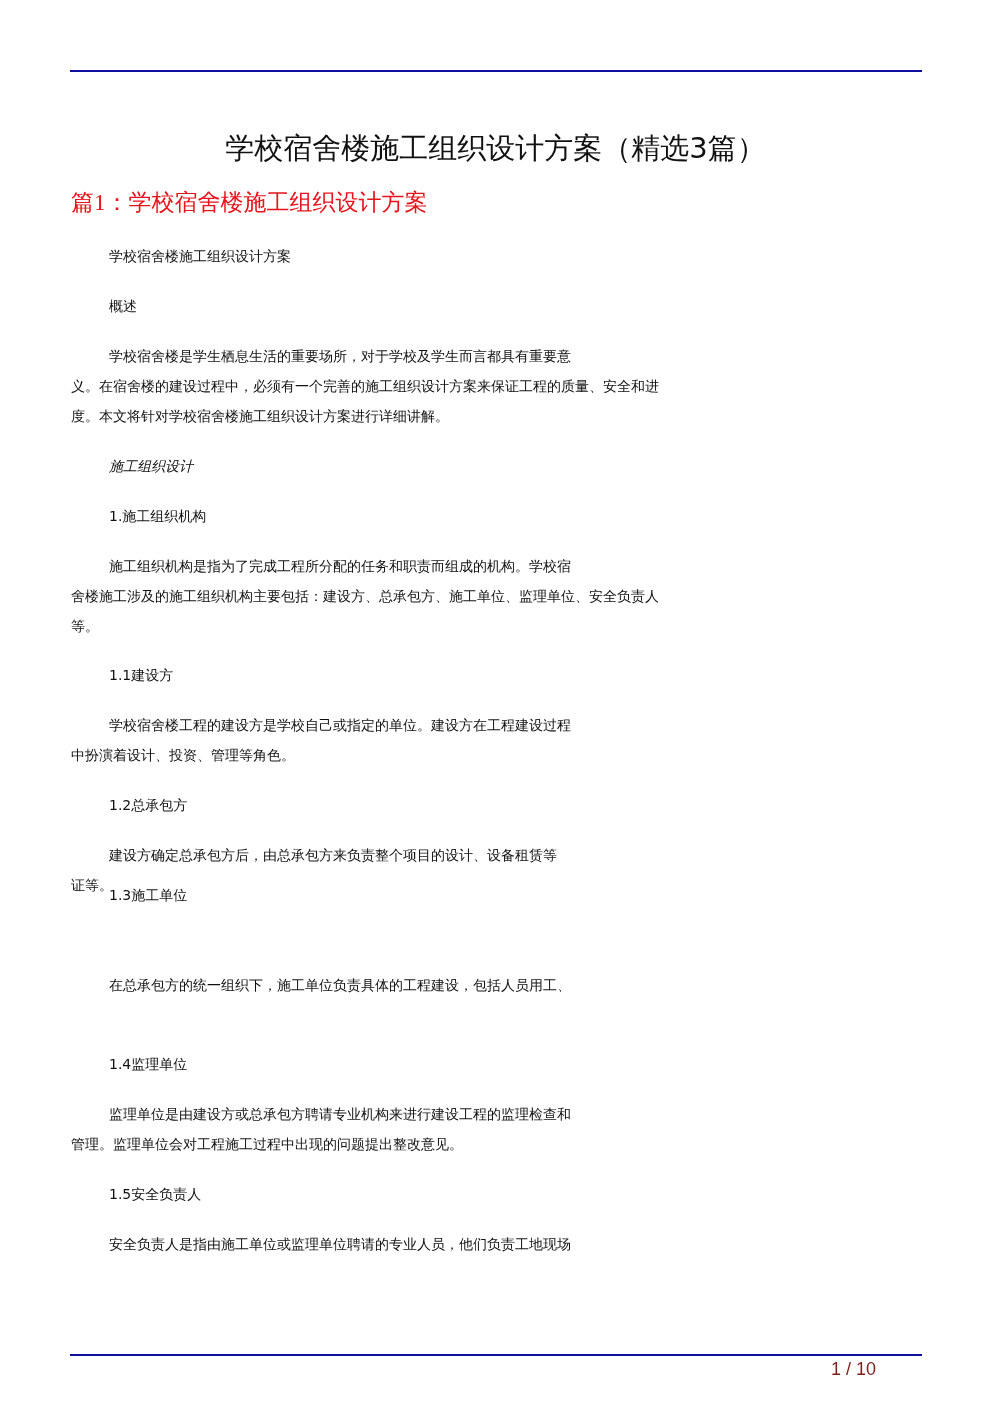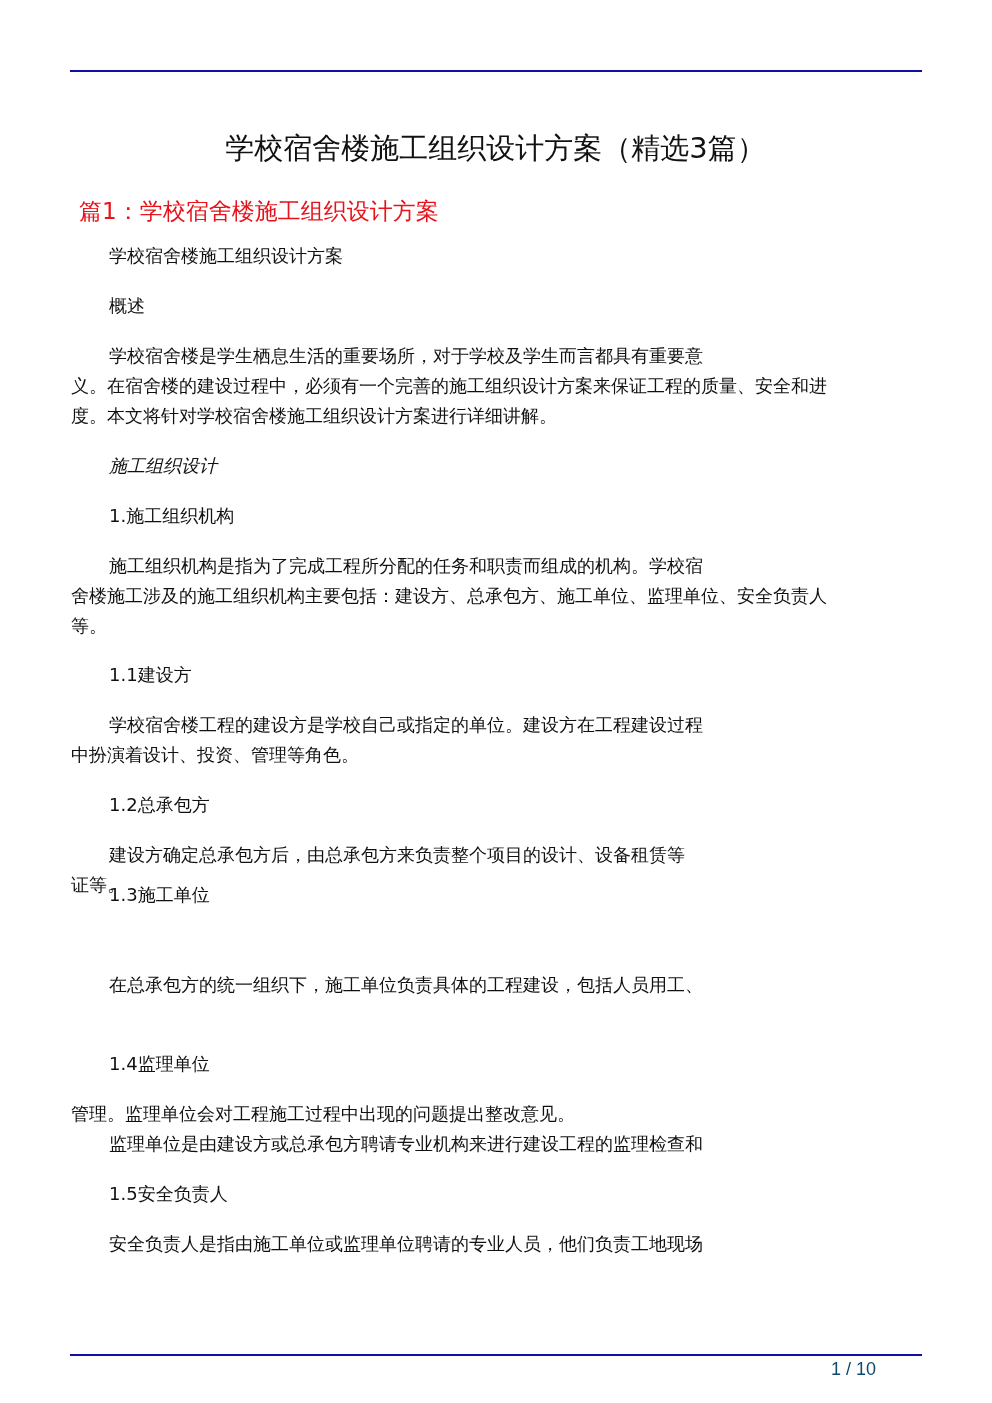--- a/index.html
+++ b/index.html
@@ -40,50 +40,50 @@
     top: 186px;
     left: 71px;
     font-size: 23px;
     line-height: 34px;
     color: #e8121a;
   }
   .para {
     position: absolute;
     left: 71px;
     width: 846px;
-    font-size: 18px;
+    font-size: 14px;
     line-height: 30px;
     color: #111111;
     margin: 0;
   }
   .line {
     display: block;
     white-space: nowrap;
   }
   .line.first { padding-left: 38px; }
   .page-num {
     position: absolute;
     top: 1357px;
     left: 800px;
     width: 76px;
     text-align: right;
     font-family: "Liberation Sans", sans-serif;
     font-size: 18px;
     line-height: 24px;
-    color: #0c4a6e;
+    color: #7f1d1d;
   }
 </style>
 </head>
 <body>
 
 <div class="rule top"></div>
 
 <h1 class="doc-title" style="margin:0;font-weight:normal;">学校宿舍楼施工组织设计方案（精选3篇）</h1>
 
-<h2 class="section-heading" style="margin:8px;font-weight:normal;">篇1：学校宿舍楼施工组织设计方案</h2>
+<h2 class="section-heading" style="margin:0;font-weight:normal;font-family:Liberation Serif, serif;">篇1：学校宿舍楼施工组织设计方案</h2>
 
 <div class="para" style="top:241px;">
   <span class="line first">学校宿舍楼施工组织设计方案</span>
 </div>
 
 <div class="para" style="top:291px;">
   <span class="line first">概述</span>
 </div>
 
 <div class="para" style="top:341px;">
@@ -130,22 +130,22 @@
 
 <div class="para" style="top:970px;">
   <span class="line first">在总承包方的统一组织下，施工单位负责具体的工程建设，包括人员用工、</span>
 </div>
 
 <div class="para" style="top:1049px;">
   <span class="line first">1.4监理单位</span>
 </div>
 
 <div class="para" style="top:1099px;">
+  <span class="line first">监理单位是由建设方或总承包方聘请专业机构来进行建设工程的监理检查和</span>
   <span class="line">管理。监理单位会对工程施工过程中出现的问题提出整改意见。</span>
-  <span class="line first">监理单位是由建设方或总承包方聘请专业机构来进行建设工程的监理检查和</span>
 </div>
 
 <div class="para" style="top:1179px;">
   <span class="line first">1.5安全负责人</span>
 </div>
 
 <div class="para" style="top:1229px;">
   <span class="line first">安全负责人是指由施工单位或监理单位聘请的专业人员，他们负责工地现场</span>
 </div>
 

